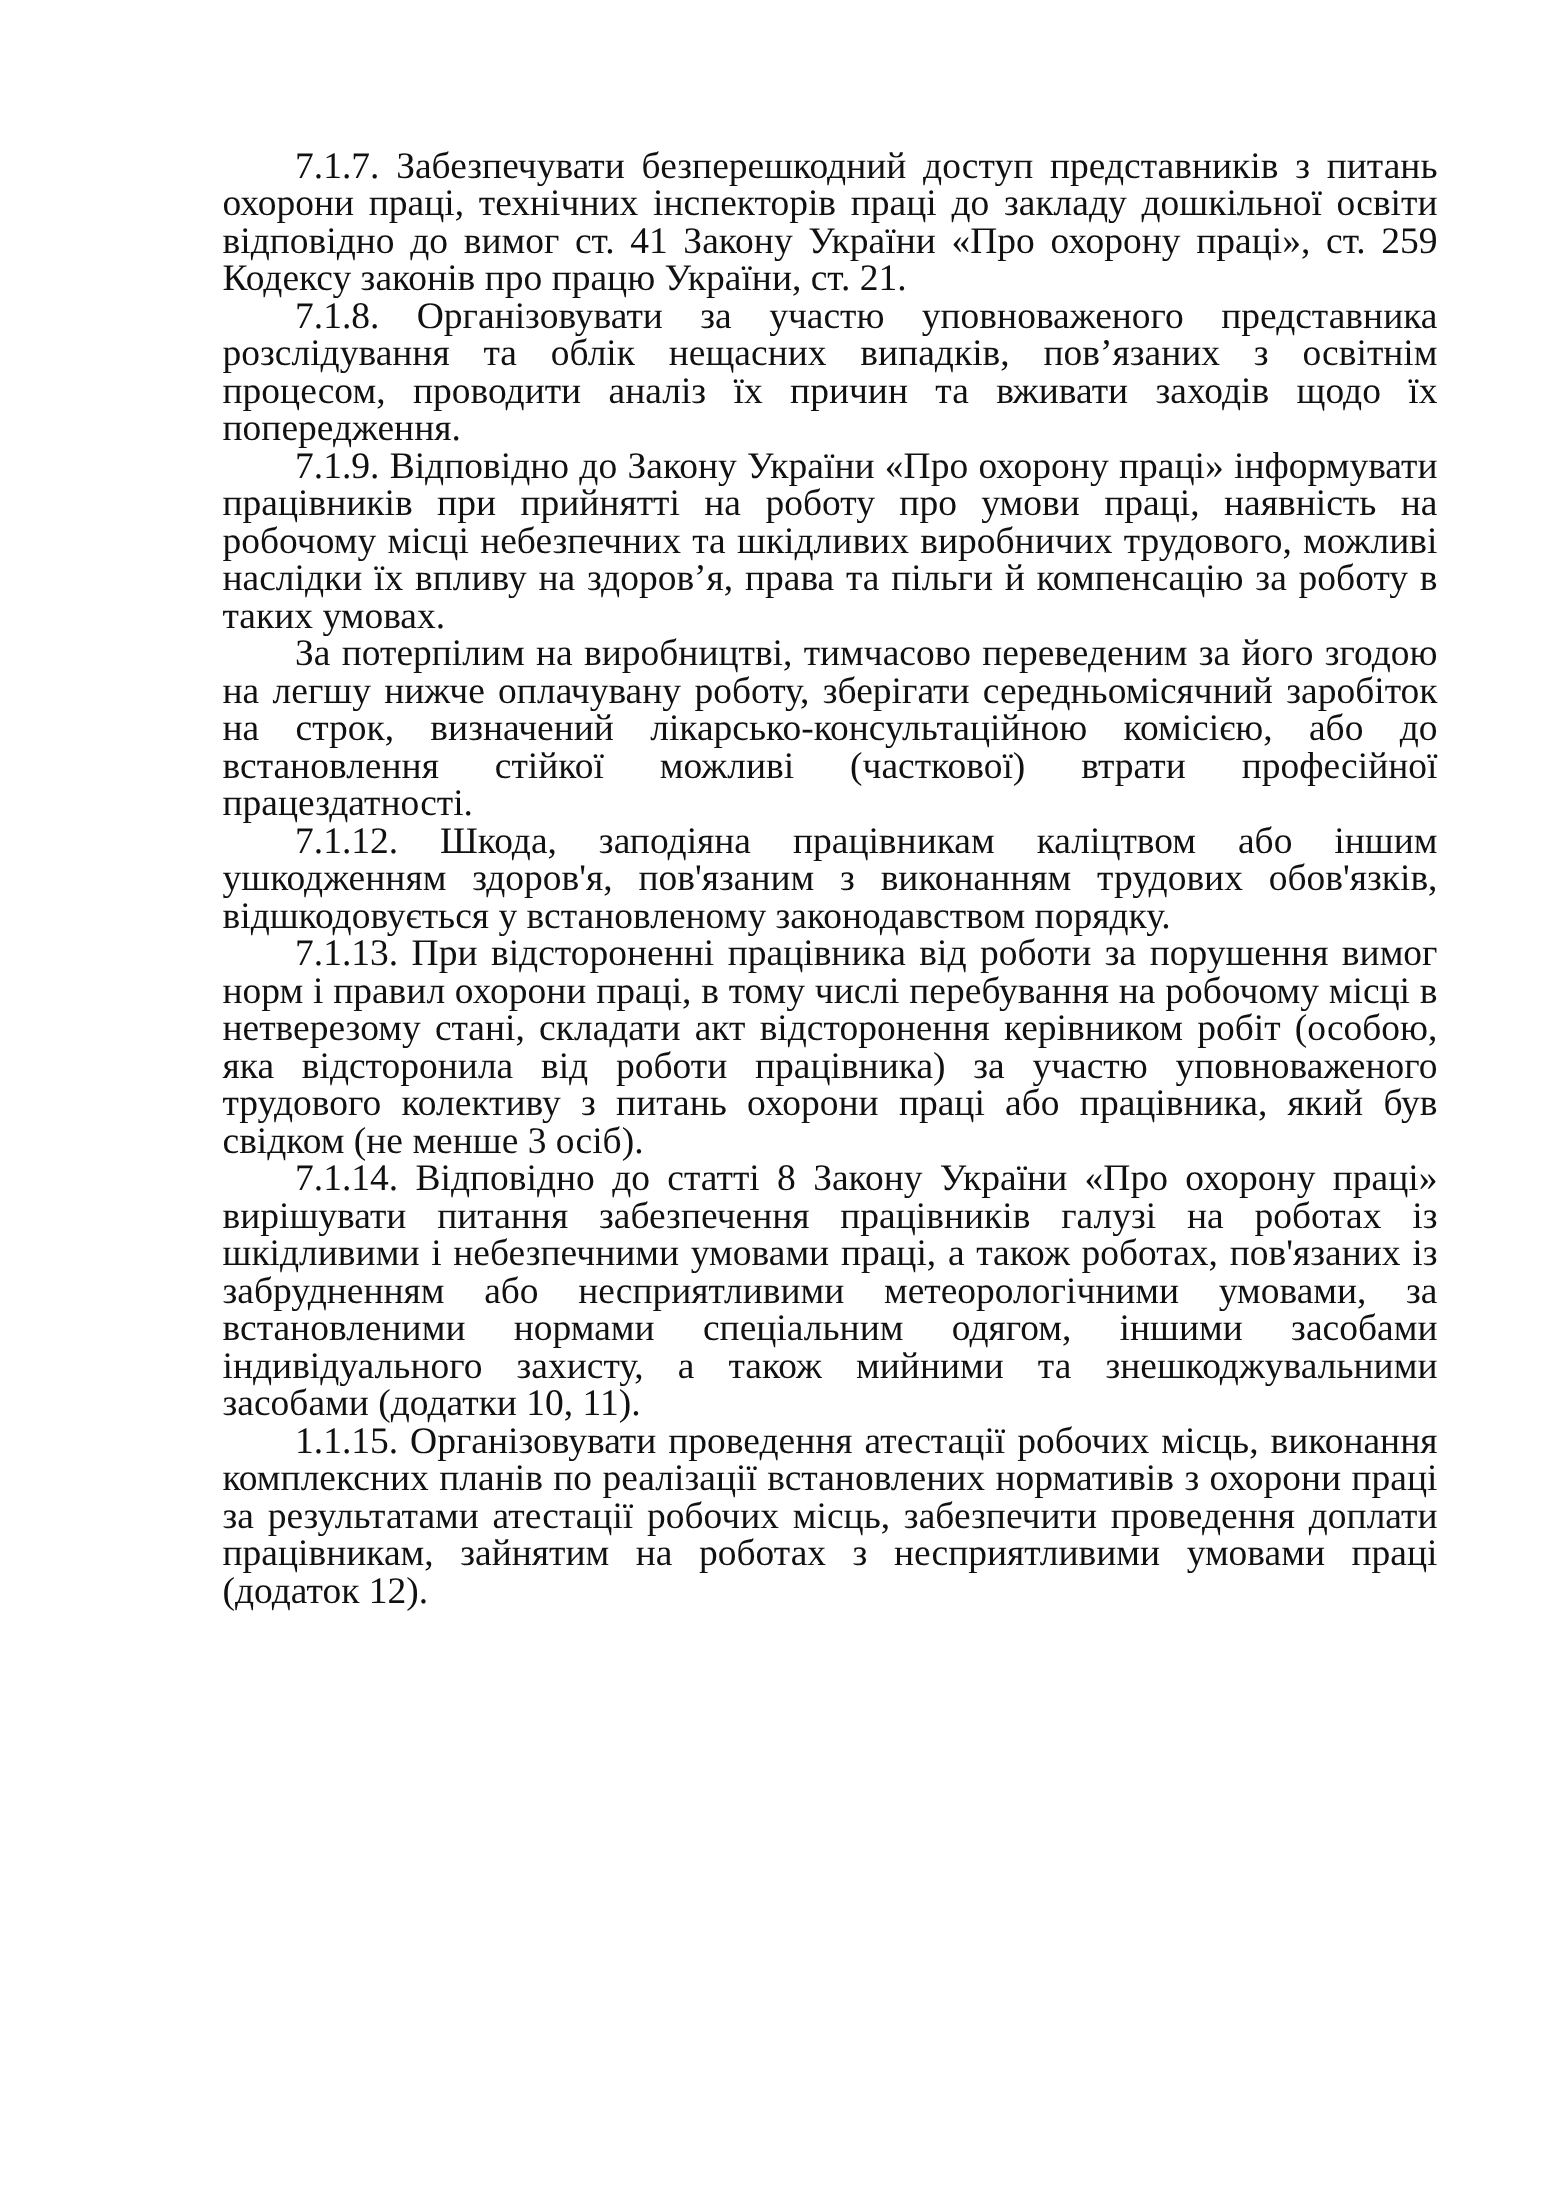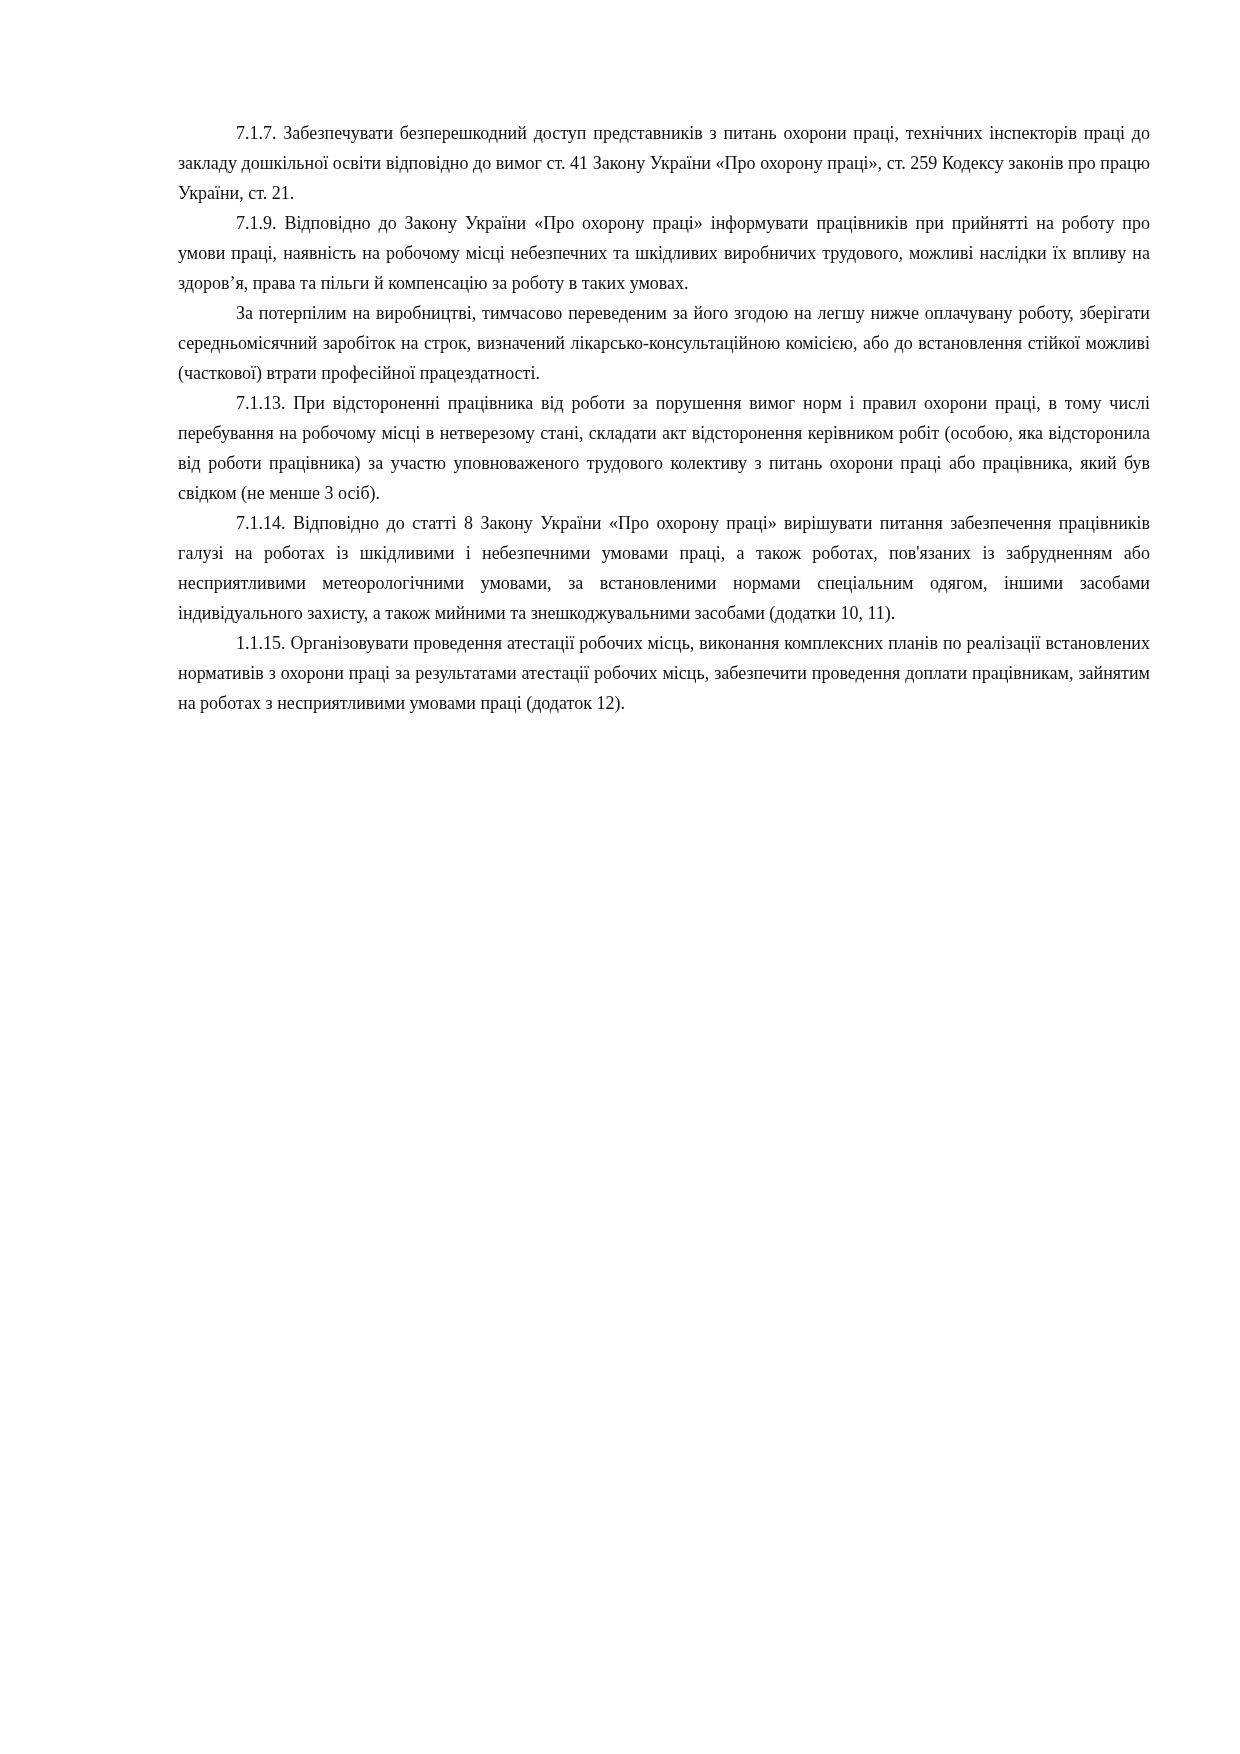--- a/index.html
+++ b/index.html
@@ -12,39 +12,41 @@
       height: 1754px;
       position: relative;
       overflow: hidden;
     }
     .page {
       position: absolute;
       left: 178px;
       top: 118px;
       width: 972px;
       font-family: "Liberation Serif", "DejaVu Serif", serif;
-      font-size: 18px;
+      font-size: 30px;
       line-height: 30px;
       color: #111111;
     }
     .para {
       margin: 0;
       padding: 0;
       text-indent: 58px;
       text-align: justify;
       text-align-last: left;
       hyphens: none;
     }
     .num {
       white-space: nowrap;
     }
   </style>
 </head>
 <body>
 
 <div class="page">
   <p class="para"><span class="num">7.1.7.</span> <span>Забезпечувати безперешкодний доступ представників з питань охорони праці, технічних інспекторів праці до закладу дошкільної освіти відповідно до вимог ст. 41 Закону України «Про охорону праці», ст. 259 Кодексу законів про працю України, ст. 21.</span></p>
+  <p class="para"><span class="num">7.1.8.</span> <span>Організовувати за участю уповноваженого представника розслідування та облік нещасних випадків, пов’язаних з освітнім процесом, проводити аналіз їх причин та вживати заходів щодо їх попередження.</span></p>
   <p class="para"><span class="num">7.1.9.</span> <span>Відповідно до Закону України «Про охорону праці» інформувати працівників при прийнятті на роботу про умови праці, наявність на робочому місці небезпечних та шкідливих виробничих трудового, можливі наслідки їх впливу на здоров’я, права та пільги й компенсацію за роботу в таких умовах.</span></p>
   <p class="para"><span>За потерпілим на виробництві, тимчасово переведеним за його згодою на легшу нижче оплачувану роботу, зберігати середньомісячний заробіток на строк, визначений лікарсько-консультаційною комісією, або до встановлення стійкої можливі (часткової) втрати професійної працездатності.</span></p>
+  <p class="para"><span class="num">7.1.12.</span> <span>Шкода, заподіяна працівникам каліцтвом або іншим ушкодженням здоров'я, пов'язаним з виконанням трудових обов'язків, відшкодовується у встановленому законодавством порядку.</span></p>
   <p class="para"><span class="num">7.1.13.</span> <span>При відстороненні працівника від роботи за порушення вимог норм і правил охорони праці, в тому числі перебування на робочому місці в нетверезому стані, складати акт відсторонення керівником робіт (особою, яка відсторонила від роботи працівника) за участю уповноваженого трудового колективу з питань охорони праці або працівника, який був свідком (не менше 3 осіб).</span></p>
   <p class="para"><span class="num">7.1.14.</span> <span>Відповідно до статті 8 Закону України «Про охорону праці» вирішувати питання забезпечення працівників галузі на роботах із шкідливими і небезпечними умовами праці, а також роботах, пов'язаних із забрудненням або несприятливими метеорологічними умовами, за встановленими нормами спеціальним одягом, іншими засобами індивідуального захисту, а також мийними та знешкоджувальними засобами (додатки 10, 11).</span></p>
   <p class="para"><span class="num">1.1.15.</span> <span>Організовувати проведення атестації робочих місць, виконання комплексних планів по реалізації встановлених нормативів з охорони праці за результатами атестації робочих місць, забезпечити проведення доплати працівникам, зайнятим на роботах з несприятливими умовами праці (додаток 12).</span></p>
 </div>
 
 </body></html>

